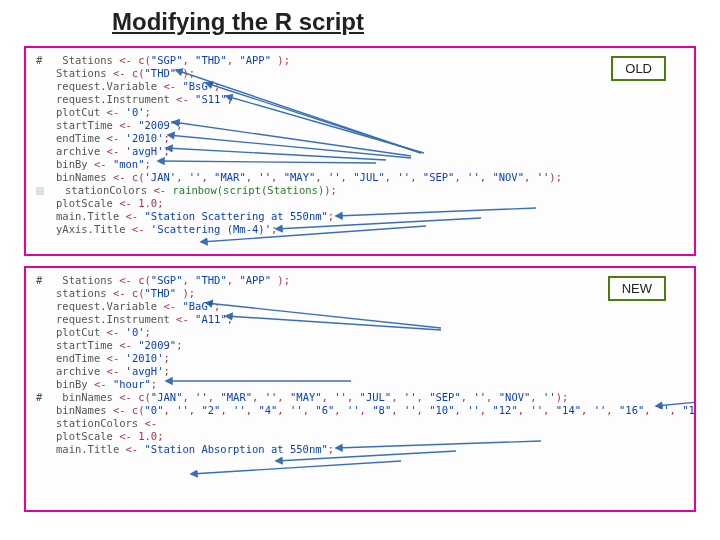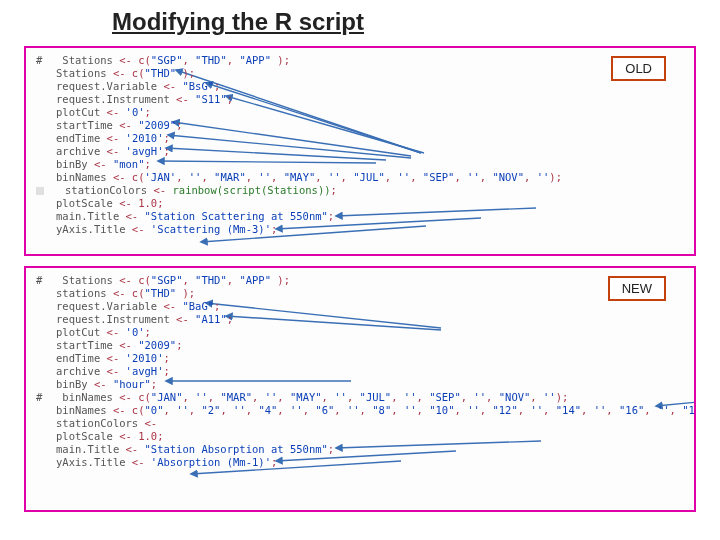--- a/index.html
+++ b/index.html
@@ -30,21 +30,21 @@
     background: #fdfdfd;
     padding: 6px 10px 6px 10px;
     margin: 10px 4px 10px 4px;
     overflow: hidden;
   }
   .code-panel.old { height: 210px; }
   .code-panel.new { height: 246px; }
   .label-box {
     position: absolute;
     top: 8px; right: 28px;
-    border: 2px solid #c2410c;
+    border: 2px solid #4d7c0f;
     background: #ffffff;
     padding: 3px 12px;
     font-size: 13px;
     font-weight: 400;
     color: #222;
     z-index: 3;
   }
   .line {
     display: block;
     font-family: ui-monospace, Menlo, Consolas, monospace;
@@ -104,21 +104,21 @@
       <span class="line"><span class="token">request.Instrument</span><span class="op"> &lt;- </span><span class="str">"S11"</span><span class="op">;</span></span>
       <span class="line"><span class="token">plotCut</span><span class="op"> &lt;- </span><span class="str">'0'</span><span class="op">;</span></span>
       <span class="line"><span class="token">startTime</span><span class="op"> &lt;- </span><span class="str">"2009"</span><span class="op">;</span></span>
       <span class="line"><span class="token">endTime</span><span class="op"> &lt;- </span><span class="str">'2010'</span><span class="op">;</span></span>
       <span class="line"><span class="token">archive</span><span class="op"> &lt;- </span><span class="str">'avgH'</span><span class="op">;</span></span>
       <span class="line"><span class="token">binBy</span><span class="op"> &lt;- </span><span class="str">"mon"</span><span class="op">;</span></span>
       <span class="line"><span class="token">binNames</span><span class="op"> &lt;- c(</span><span class="str">'JAN'</span><span class="op">, </span><span class="str">''</span><span class="op">, </span><span class="str">"MAR"</span><span class="op">, </span><span class="str">''</span><span class="op">, </span><span class="str">"MAY"</span><span class="op">, </span><span class="str">''</span><span class="op">, </span><span class="str">"JUL"</span><span class="op">, </span><span class="str">''</span><span class="op">, </span><span class="str">"SEP"</span><span class="op">, </span><span class="str">''</span><span class="op">, </span><span class="str">"NOV"</span><span class="op">, </span><span class="str">''</span><span class="op">);</span></span>
       <span class="line"><span class="box"></span><span class="token">stationColors</span><span class="op"> &lt;- </span><span class="fn">rainbow(script(Stations))</span><span class="op">;</span></span>
       <span class="line"><span class="token">plotScale</span><span class="op"> &lt;- 1.0;</span></span>
       <span class="line"><span class="token">main.Title</span><span class="op"> &lt;- </span><span class="str">"Station Scattering at 550nm"</span><span class="op">;</span></span>
-      <span class="line"><span class="token">yAxis.Title</span><span class="op"> &lt;- </span><span class="str">'Scattering (Mm-3)'</span><span class="op">;</span></span>
+      <span class="line"><span class="token">yAxis.Title</span><span class="op"> &lt;- </span><span class="str">'Scattering (Mm-4)'</span><span class="op">;</span></span>
     </div>
   </div>
 
   <div class="panel-wrap">
     <div class="code-panel new">
       <div class="label-box">NEW</div>
 
       <svg class="arrow-layer" width="680" height="246">
         <defs>
           <marker id="ah2" viewBox="0 0 10 10" refX="8" refY="5" markerWidth="6" markerHeight="6" orient="auto-start-reverse">
@@ -143,17 +143,16 @@
       <span class="line"><span class="token">plotCut</span><span class="op"> &lt;- </span><span class="str">'0'</span><span class="op">;</span></span>
       <span class="line"><span class="token">startTime</span><span class="op"> &lt;- </span><span class="str">"2009"</span><span class="op">;</span></span>
       <span class="line"><span class="token">endTime</span><span class="op"> &lt;- </span><span class="str">'2010'</span><span class="op">;</span></span>
       <span class="line"><span class="token">archive</span><span class="op"> &lt;- </span><span class="str">'avgH'</span><span class="op">;</span></span>
       <span class="line"><span class="token">binBy</span><span class="op"> &lt;- </span><span class="str">"hour"</span><span class="op">;</span></span>
       <span class="line"><span class="hash">#</span><span class="token">binNames</span><span class="op"> &lt;- c(</span><span class="str">"JAN"</span><span class="op">, </span><span class="str">''</span><span class="op">, </span><span class="str">"MAR"</span><span class="op">, </span><span class="str">''</span><span class="op">, </span><span class="str">"MAY"</span><span class="op">, </span><span class="str">''</span><span class="op">, </span><span class="str">"JUL"</span><span class="op">, </span><span class="str">''</span><span class="op">, </span><span class="str">"SEP"</span><span class="op">, </span><span class="str">''</span><span class="op">, </span><span class="str">"NOV"</span><span class="op">, </span><span class="str">''</span><span class="op">);</span></span>
       <span class="line"><span class="token">binNames</span><span class="op"> &lt;- c(</span><span class="str">"0"</span><span class="op">, </span><span class="str">''</span><span class="op">, </span><span class="str">"2"</span><span class="op">, </span><span class="str">''</span><span class="op">, </span><span class="str">"4"</span><span class="op">, </span><span class="str">''</span><span class="op">, </span><span class="str">"6"</span><span class="op">, </span><span class="str">''</span><span class="op">, </span><span class="str">"8"</span><span class="op">, </span><span class="str">''</span><span class="op">, </span><span class="str">"10"</span><span class="op">, </span><span class="str">''</span><span class="op">, </span><span class="str">"12"</span><span class="op">, </span><span class="str">''</span><span class="op">, </span><span class="str">"14"</span><span class="op">, </span><span class="str">''</span><span class="op">, </span><span class="str">"16"</span><span class="op">, </span><span class="str">''</span><span class="op">, </span><span class="str">"18"</span><span class="op">, </span></span>
       <span class="line"><span class="token">stationColors</span><span class="op"> &lt;- </span>
       <span class="line"><span class="token">plotScale</span><span class="op"> &lt;- 1.0;</span></span>
       <span class="line"><span class="token">main.Title</span><span class="op"> &lt;- </span><span class="str">"Station Absorption at 550nm"</span><span class="op">;</span></span>
-      <span class="line"><span class="token">yAxis.Title</span><span class="op"> &lt;- </span><span class="str">'Absorption (Mm-1)'</span><span class="op">;</span></span>
     </span>
       </div>
   </div>
 </div>
 
 </body></html>

